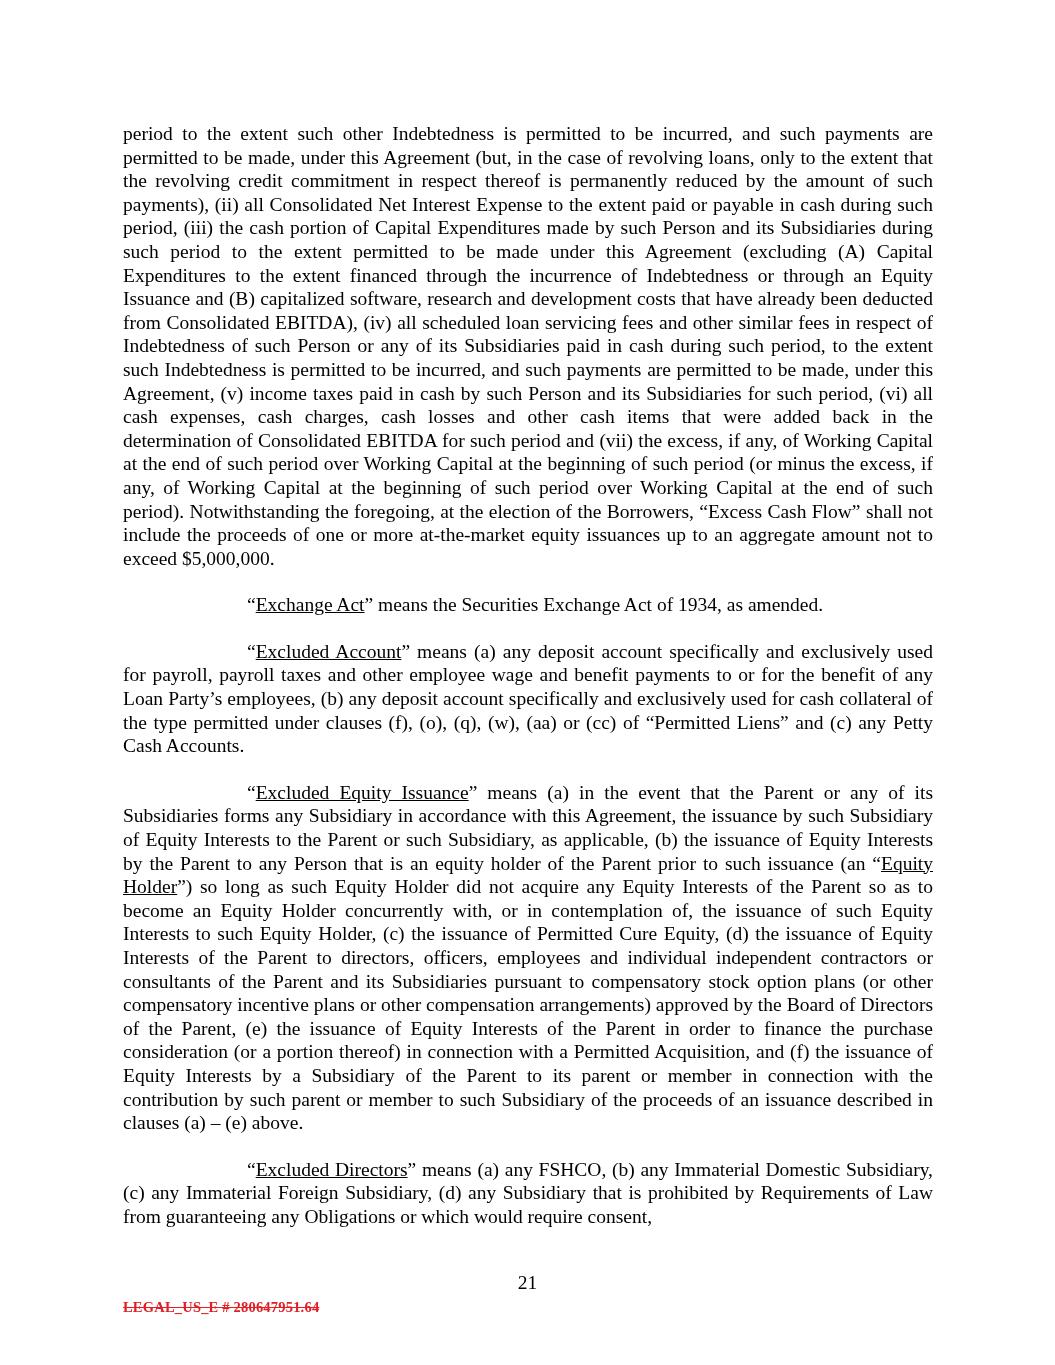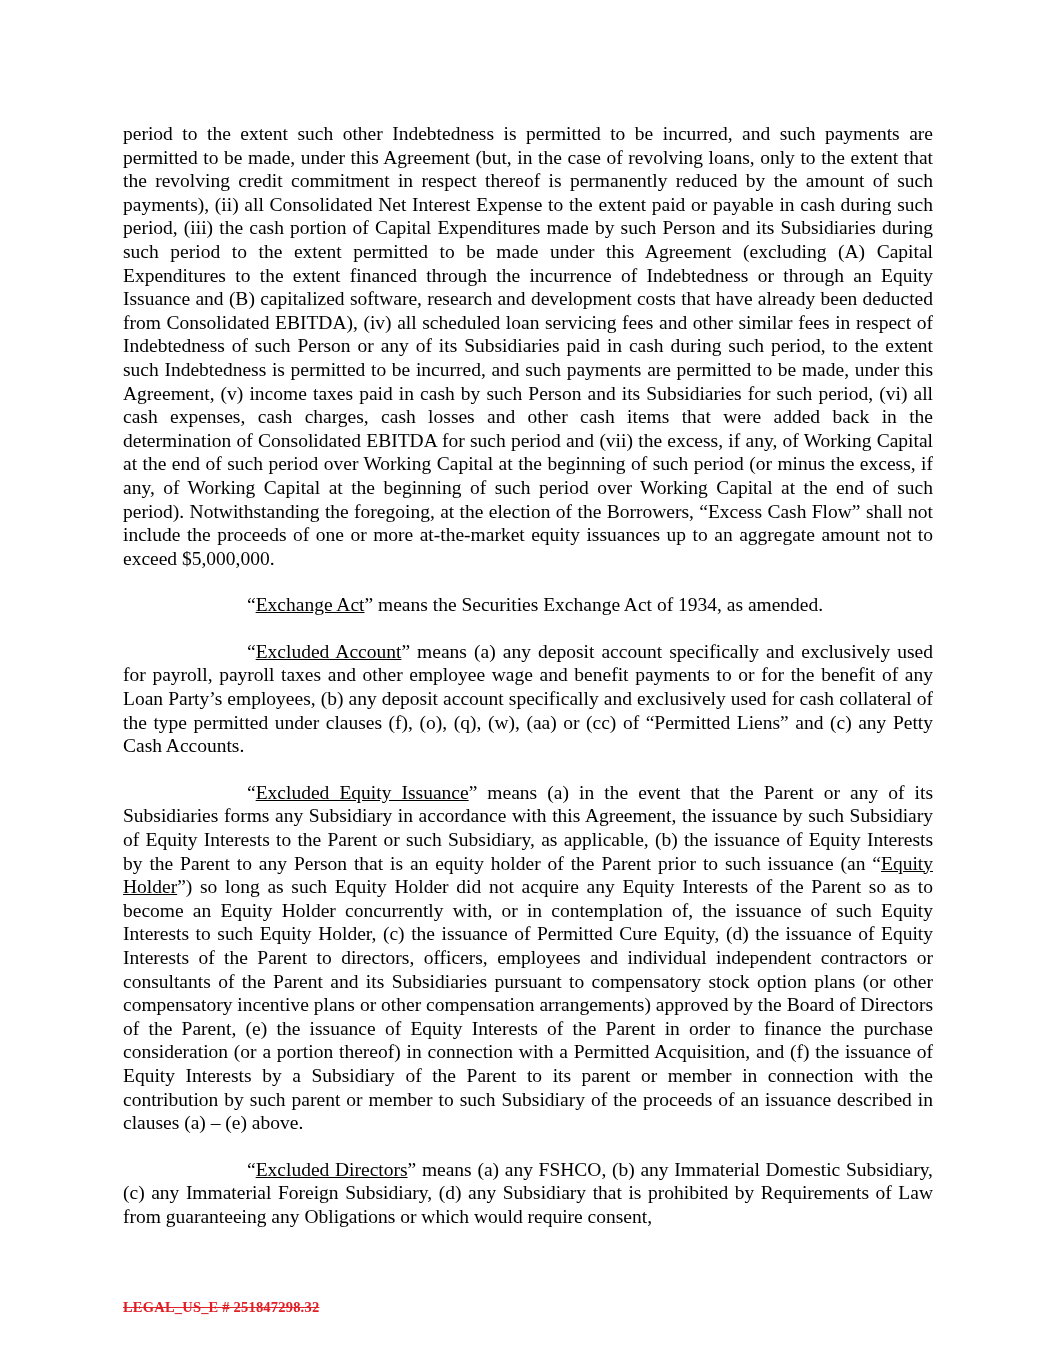--- a/index.html
+++ b/index.html
@@ -60,14 +60,15 @@
 <body>
 
 <div class="sheet" style="color: rgb(0, 0, 0); background: rgb(255, 255, 255);">
   <div class="content" id="document-body">
       <p class="para"><span>period to the extent such other Indebtedness is permitted to be incurred, and such payments are permitted to be made, under this Agreement (but, in the case of revolving loans, only to the extent that the revolving credit commitment in respect thereof is permanently reduced by the amount of such payments), (ii) all Consolidated Net Interest Expense to the extent paid or payable in cash during such period, (iii) the cash portion of Capital Expenditures made by such Person and its Subsidiaries during such period to the extent permitted to be made under this Agreement (excluding (A) Capital Expenditures to the extent financed through the incurrence of Indebtedness or through an Equity Issuance and (B) capitalized software, research and development costs that have already been deducted from Consolidated EBITDA), (iv) all scheduled loan servicing fees and other similar fees in respect of Indebtedness of such Person or any of its Subsidiaries paid in cash during such period, to the extent such Indebtedness is permitted to be incurred, and such payments are permitted to be made, under this Agreement, (v) income taxes paid in cash by such Person and its Subsidiaries for such period, (vi) all cash expenses, cash charges, cash losses and other cash items that were added back in the determination of Consolidated EBITDA for such period and (vii) the excess, if any, of Working Capital at the end of such period over Working Capital at the beginning of such period (or minus the excess, if any, of Working Capital at the beginning of such period over Working Capital at the end of such period).  Notwithstanding the foregoing, at the election of the Borrowers, “Excess Cash Flow” shall not include the proceeds of one or more at-the-market equity issuances up to an aggregate amount not to exceed $5,000,000.</span></p>
       <p class="para indent"><span>“</span><span class="defterm">Exchange Act</span><span>” means the Securities Exchange Act of 1934, as amended.</span></p>
       <p class="para indent"><span>“</span><span class="defterm">Excluded Account</span><span>” means (a) any deposit account specifically and exclusively used for payroll, payroll taxes and other employee wage and benefit payments to or for the benefit of any Loan Party’s employees, (b) any deposit account specifically and exclusively used for cash collateral of the type permitted under clauses (f), (o), (q), (w), (aa) or (cc) of “Permitted Liens” and (c) any Petty Cash Accounts.</span></p>
       <p class="para indent"><span>“</span><span class="defterm">Excluded Equity Issuance</span><span>” means (a) in the event that the Parent or any of its Subsidiaries forms any Subsidiary in accordance with this Agreement, the issuance by such Subsidiary of Equity Interests to the Parent or such Subsidiary, as applicable, (b) the issuance of Equity Interests by the Parent to any Person that is an equity holder of the Parent prior to such issuance (an “</span><span class="defterm">Equity Holder</span><span>”) so long as such Equity Holder did not acquire any Equity Interests of the Parent so as to become an Equity Holder concurrently with, or in contemplation of, the issuance of such Equity Interests to such Equity Holder, (c) the issuance of Permitted Cure Equity, (d) the issuance of Equity Interests of the Parent to directors, officers, employees and individual independent contractors or consultants of the Parent and its Subsidiaries pursuant to compensatory stock option plans (or other compensatory incentive plans or other compensation arrangements) approved by the Board of Directors of the Parent, (e) the issuance of Equity Interests of the Parent in order to finance the purchase consideration (or a portion thereof) in connection with a Permitted Acquisition, and (f) the issuance of Equity Interests by a Subsidiary of the Parent to its parent or member in connection with the contribution by such parent or member to such Subsidiary of the proceeds of an issuance described in clauses (a) – (e) above.</span></p>
       <p class="para indent"><span>“</span><span class="defterm">Excluded Directors</span><span>” means (a) any FSHCO, (b) any Immaterial Domestic Subsidiary, (c) any Immaterial Foreign Subsidiary, (d) any Subsidiary that is prohibited by Requirements of Law from guaranteeing any Obligations or which would require consent,</span></p>
     </div>
-  <div class="doc-id" style="color: rgb(224, 32, 38);">LEGAL_US_E # 251847298.32</div>
+  <div class="page-number">21</div>
+  <div class="doc-id" style="color: rgb(224, 32, 38);">LEGAL_US_E # 280647951.64</div>
 </div>
 
 </body></html>

